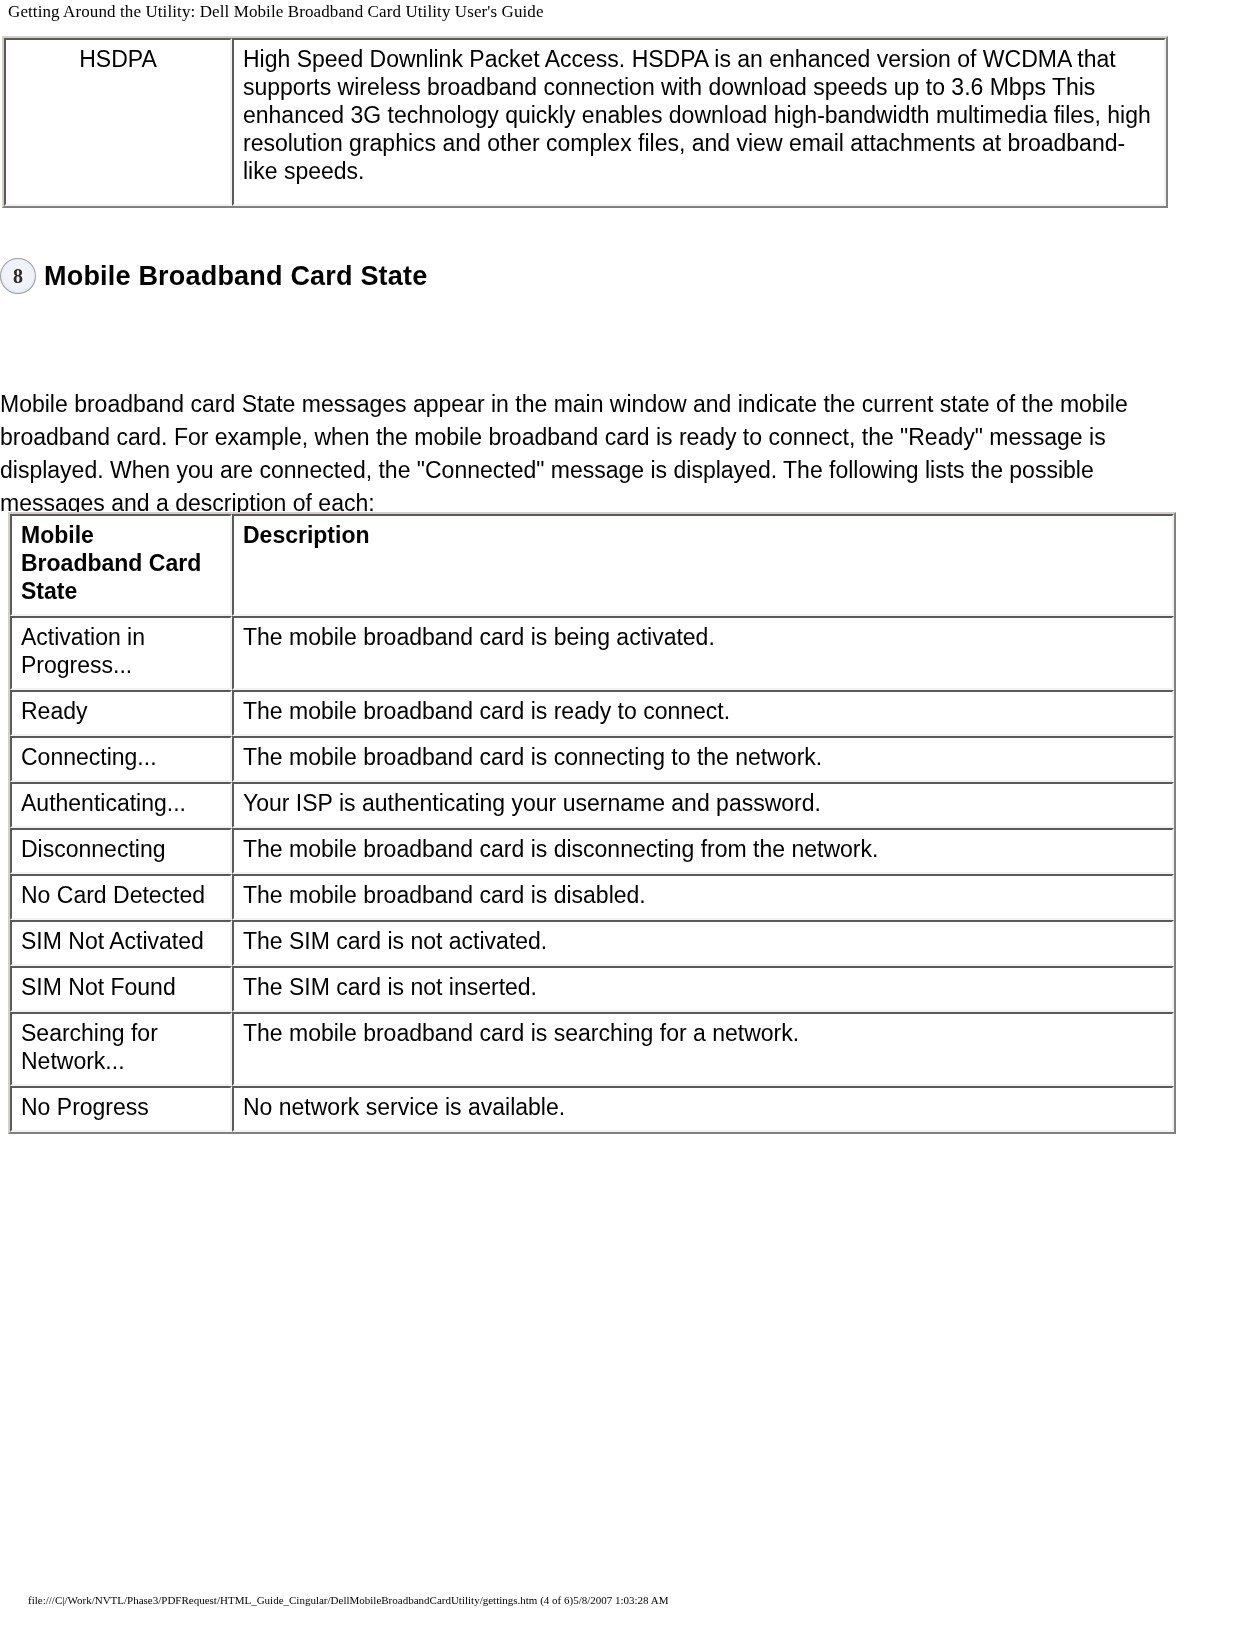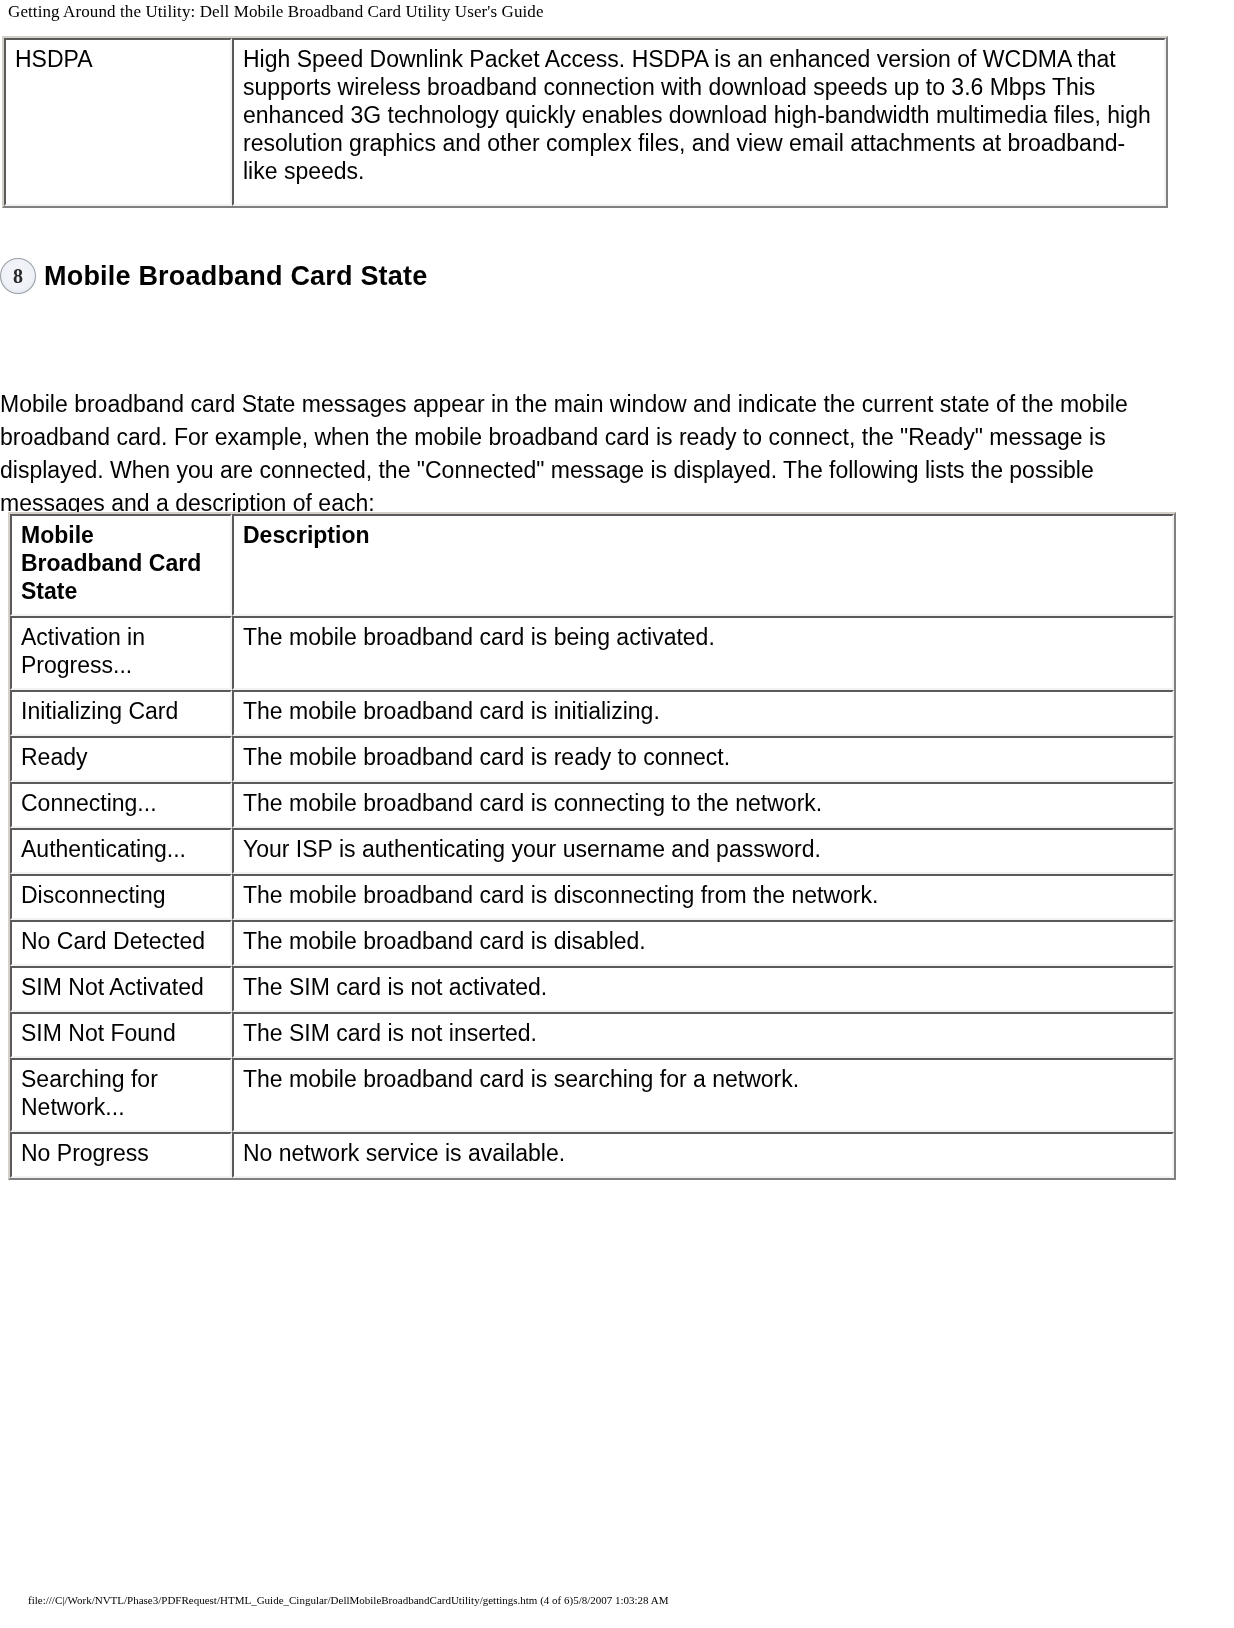--- a/index.html
+++ b/index.html
@@ -73,21 +73,21 @@
   }
 
   
   #table-hsdpa {
     position: absolute;
     left: 2px;
     top: 0px;
     width: 1166px;
   }
   #table-hsdpa td.desc-tall { height: 150px; }
-  #table-hsdpa td.term { height: 150px; }
+  #table-hsdpa td.term { height: 150px; text-align: center; }
 
   
   #table-card-state {
     position: absolute;
     left: 8px;
     top: 476px;
     width: 1168px;
   }
   #table-card-state td.term { width: 200px; }
 
@@ -162,24 +162,20 @@
     <tbody>
       <tr>
         <td class="term hdr">Mobile Broadband Card State</td>
         <td class="hdr">Description</td>
       </tr>
       <tr>
         <td class="term">Activation in Progress...</td>
         <td>The mobile broadband card is being activated.</td>
       </tr>
       <tr>
-        <td class="term">Initializing Card</td>
-        <td>The mobile broadband card is initializing.</td>
-      </tr>
-      <tr>
         <td class="term">Ready</td>
         <td>The mobile broadband card is ready to connect.</td>
       </tr>
       <tr>
         <td class="term">Connecting...</td>
         <td>The mobile broadband card is connecting to the network.</td>
       </tr>
       <tr>
         <td class="term">Authenticating...</td>
         <td>Your ISP is authenticating your username and password.</td>

